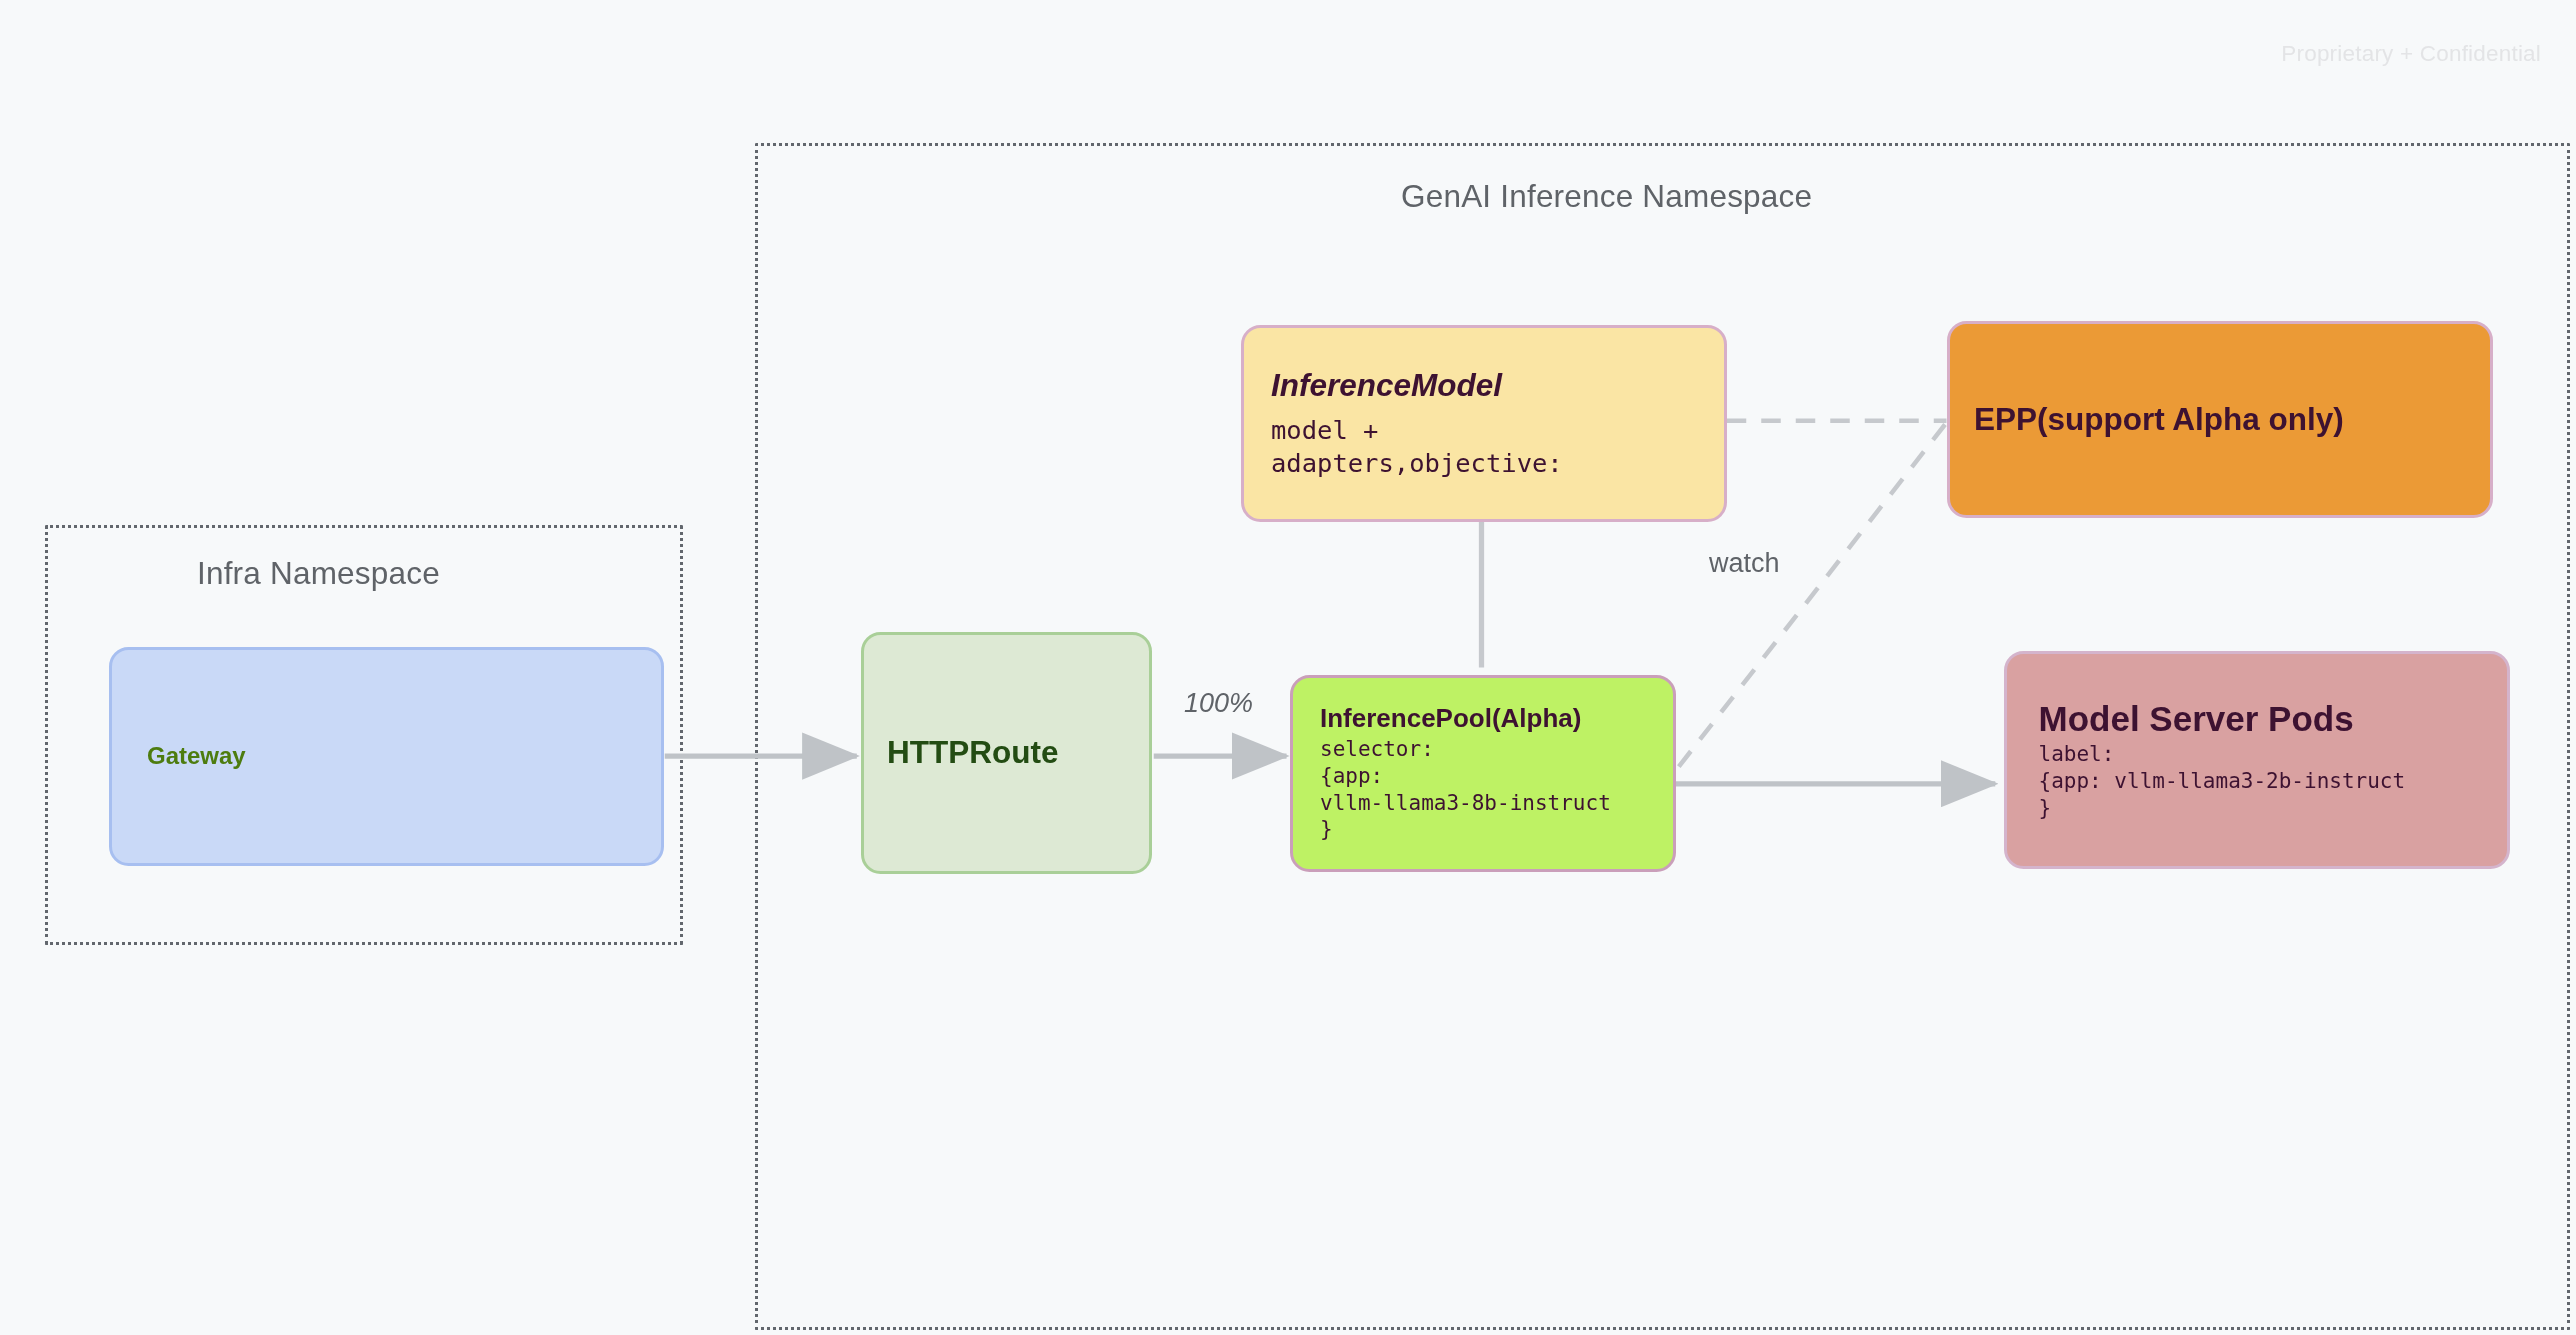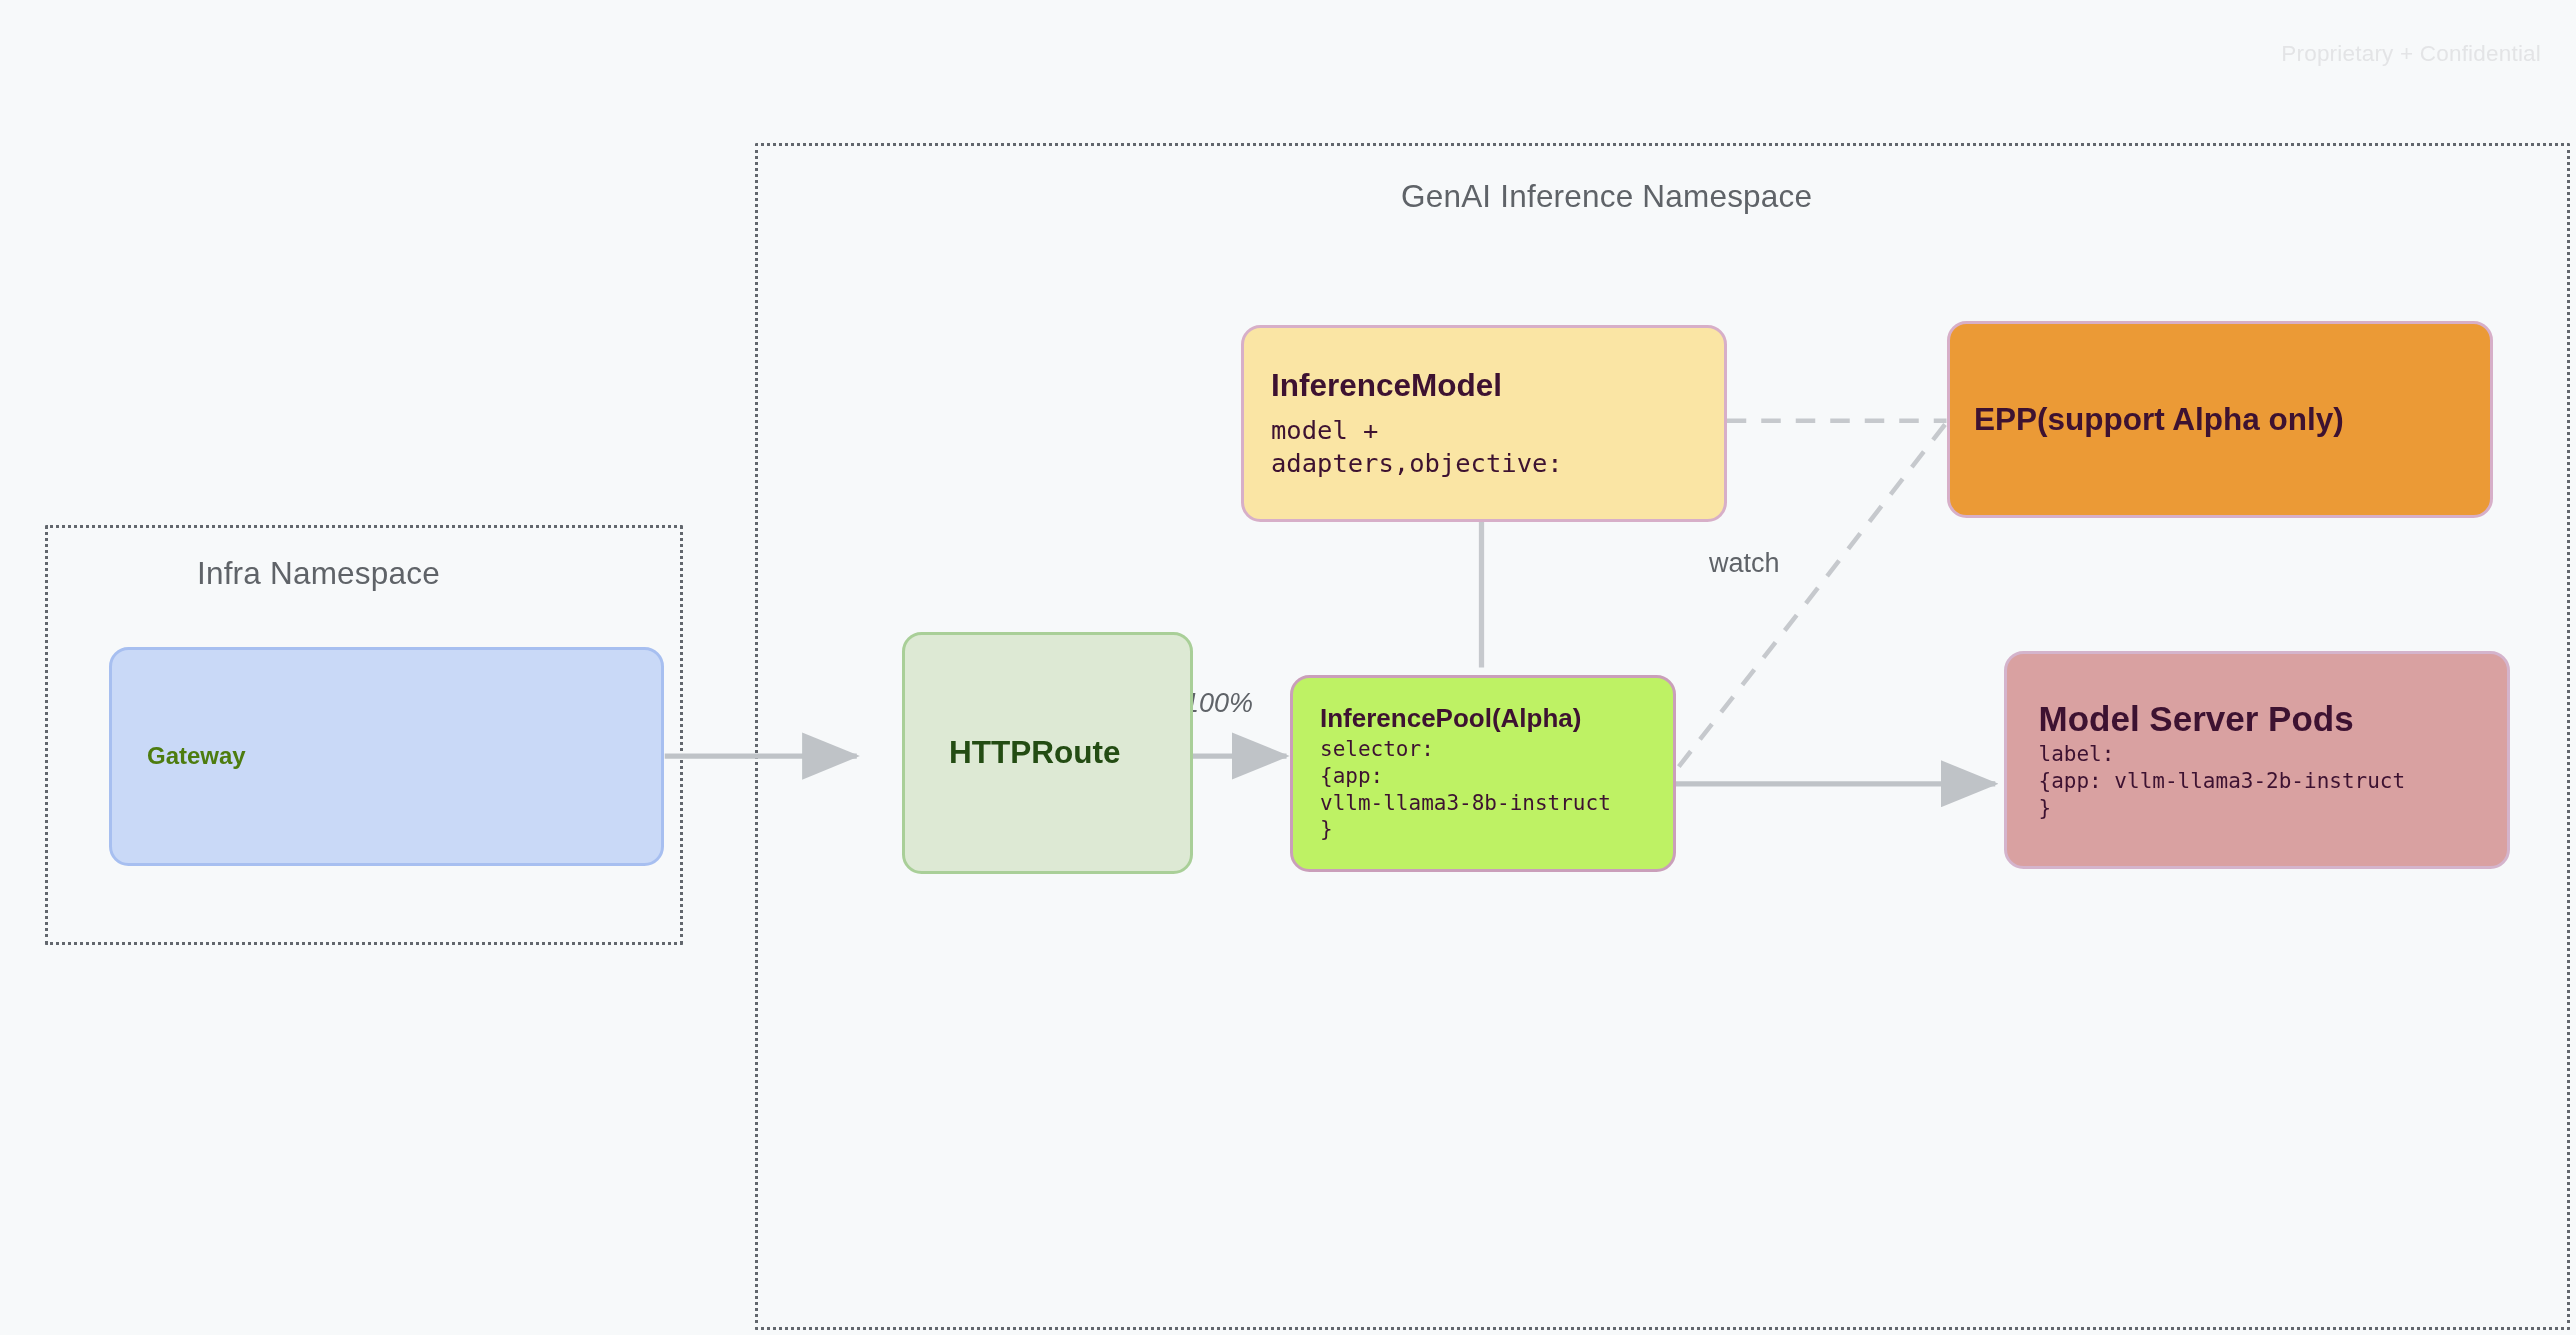--- a/index.html
+++ b/index.html
@@ -81,38 +81,38 @@
   }
   #gateway-node .title {
     color: #4d7c0f;
     font-size: 24px;
   }
 
   
   #httproute-node {
     background: #dde9d4;
     border-color: #a9cf98;
-    padding-left: 44px;
-    margin-left: 41px;
+    padding-left: 23px;
   }
   #httproute-node .title {
     color: #234c13;
     font-size: 31.5px;
   }
 
   
   #inferencemodel-node {
     background: #fae5a4;
     border-color: #d7afc8;
     padding-left: 27px;
   }
   #inferencemodel-node .title {
     color: #3d1231;
     font-size: 31.5px;
     margin-bottom: 11px;
+    font-style: italic;
   }
   #inferencemodel-node .sub {
     color: #3d1231;
     font-size: 25.5px;
   }
 
   
   #inferencepool-node {
     background: #bef264;
     border-color: #ca9fba;

